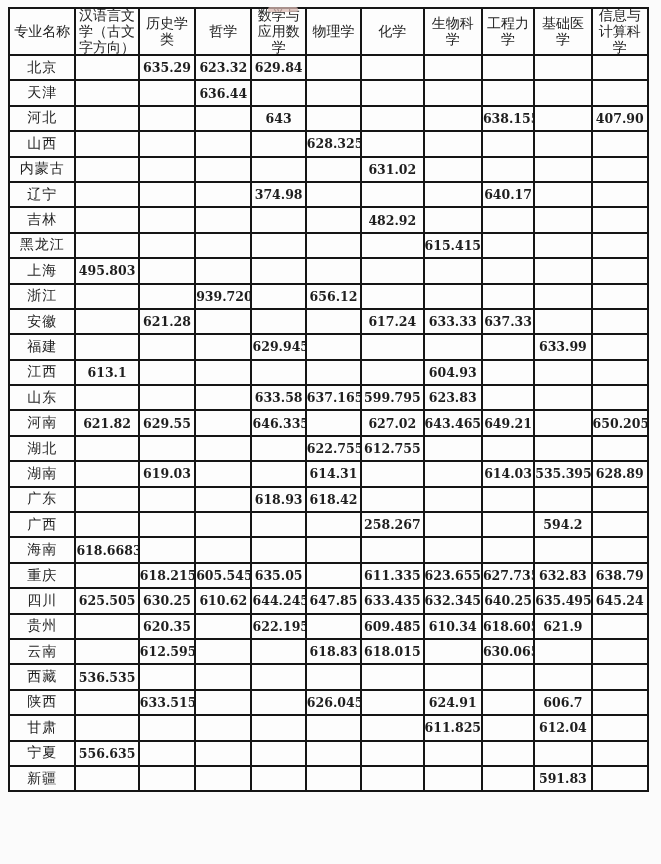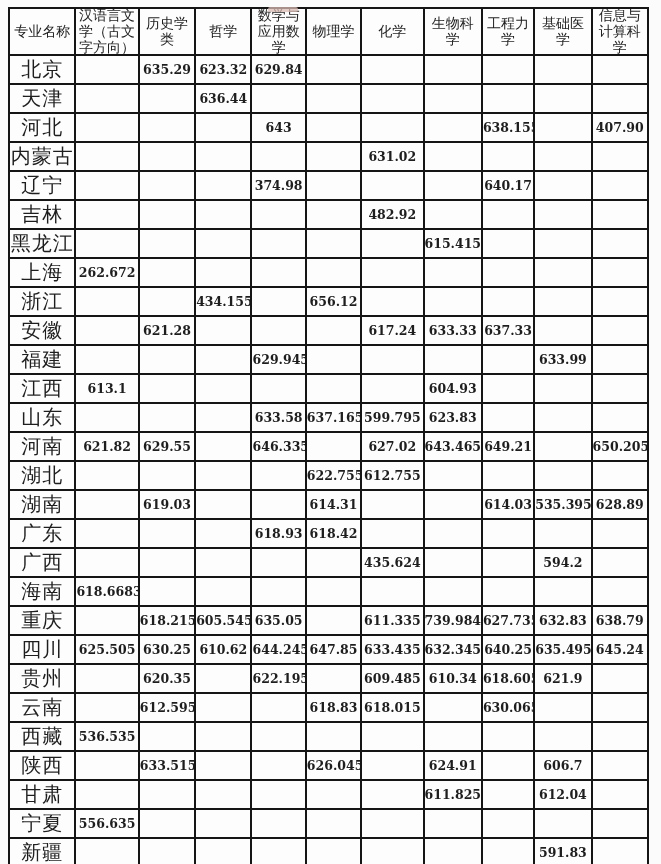--- a/index.html
+++ b/index.html
@@ -50,21 +50,21 @@
     height: 45px;
     display: flex;
     align-items: center;
     justify-content: center;
     overflow: hidden;
     padding: 0 1px;
     text-align: center;
   }
   td.province {
     height: 23.4px;
-    font-size: 20px;
+    font-size: 14px;
     letter-spacing: 1px;
   }
   td.score {
     font-weight: 700;
     font-size: 12.5px;
     font-family: "DejaVu Serif", "Liberation Serif", serif;
     white-space: nowrap;
   }
 </style>
 </head>
@@ -158,20 +158,33 @@
           <td class="score"></td>
           <td class="score">643</td>
           <td class="score"></td>
           <td class="score"></td>
           <td class="score"></td>
           <td class="score">638.155</td>
           <td class="score"></td>
           <td class="score">407.90</td>
         </tr>
         <tr>
+          <td class="province">山西</td>
+          <td class="score"></td>
+          <td class="score"></td>
+          <td class="score"></td>
+          <td class="score"></td>
+          <td class="score">628.325</td>
+          <td class="score"></td>
+          <td class="score"></td>
+          <td class="score"></td>
+          <td class="score"></td>
+          <td class="score"></td>
+        </tr>
+        <tr>
           <td class="province">内蒙古</td>
           <td class="score"></td>
           <td class="score"></td>
           <td class="score"></td>
           <td class="score"></td>
           <td class="score"></td>
           <td class="score">631.02</td>
           <td class="score"></td>
           <td class="score"></td>
           <td class="score"></td>
@@ -211,36 +224,36 @@
           <td class="score"></td>
           <td class="score"></td>
           <td class="score"></td>
           <td class="score">615.415</td>
           <td class="score"></td>
           <td class="score"></td>
           <td class="score"></td>
         </tr>
         <tr>
           <td class="province">上海</td>
-          <td class="score">262.672</td>
+          <td class="score">495.803</td>
           <td class="score"></td>
           <td class="score"></td>
           <td class="score"></td>
           <td class="score"></td>
           <td class="score"></td>
           <td class="score"></td>
           <td class="score"></td>
           <td class="score"></td>
           <td class="score"></td>
         </tr>
         <tr>
           <td class="province">浙江</td>
           <td class="score"></td>
           <td class="score"></td>
-          <td class="score">434.155</td>
+          <td class="score">939.720</td>
           <td class="score"></td>
           <td class="score">656.12</td>
           <td class="score"></td>
           <td class="score"></td>
           <td class="score"></td>
           <td class="score"></td>
           <td class="score"></td>
         </tr>
         <tr>
           <td class="province">安徽</td>
@@ -346,21 +359,21 @@
           <td class="score"></td>
           <td class="score"></td>
         </tr>
         <tr>
           <td class="province">广西</td>
           <td class="score"></td>
           <td class="score"></td>
           <td class="score"></td>
           <td class="score"></td>
           <td class="score"></td>
-          <td class="score">435.624</td>
+          <td class="score">258.267</td>
           <td class="score"></td>
           <td class="score"></td>
           <td class="score">594.2</td>
           <td class="score"></td>
         </tr>
         <tr>
           <td class="province">海南</td>
           <td class="score">618.6683</td>
           <td class="score"></td>
           <td class="score"></td>
@@ -373,21 +386,21 @@
           <td class="score"></td>
         </tr>
         <tr>
           <td class="province">重庆</td>
           <td class="score"></td>
           <td class="score">618.215</td>
           <td class="score">605.545</td>
           <td class="score">635.05</td>
           <td class="score"></td>
           <td class="score">611.335</td>
-          <td class="score">739.984</td>
+          <td class="score">623.655</td>
           <td class="score">627.735</td>
           <td class="score">632.83</td>
           <td class="score">638.79</td>
         </tr>
         <tr>
           <td class="province">四川</td>
           <td class="score">625.505</td>
           <td class="score">630.25</td>
           <td class="score">610.62</td>
           <td class="score">644.245</td>

